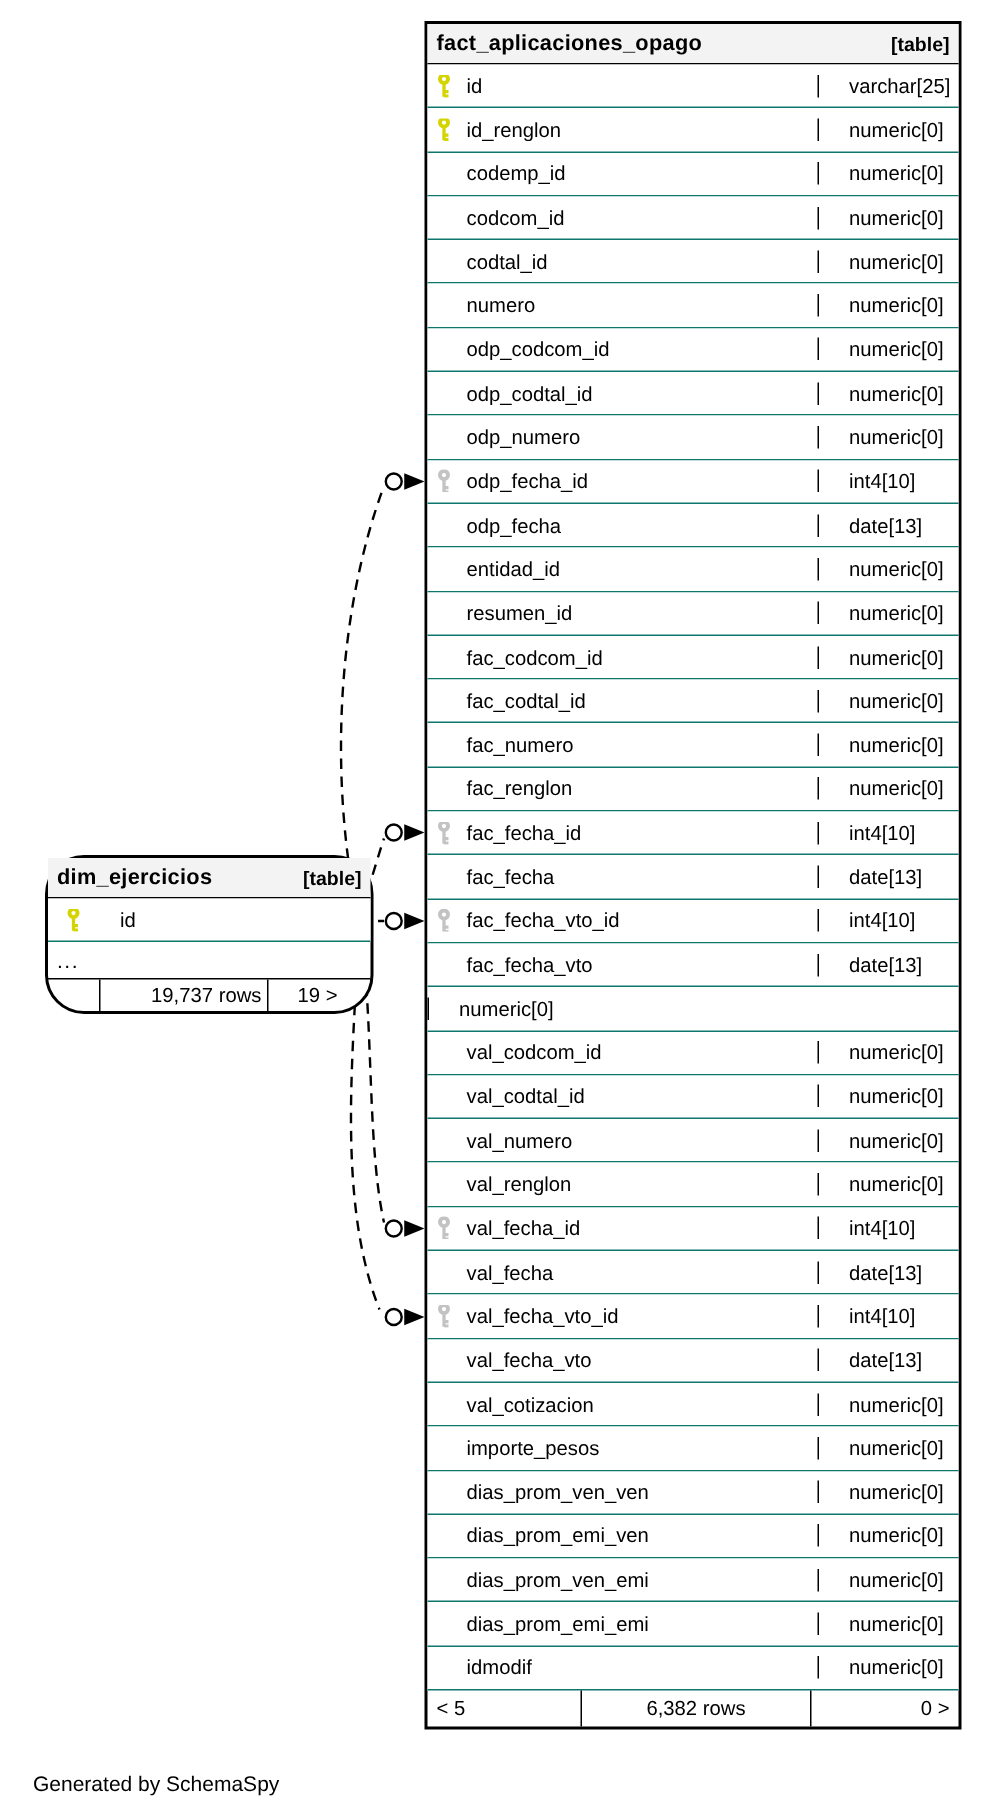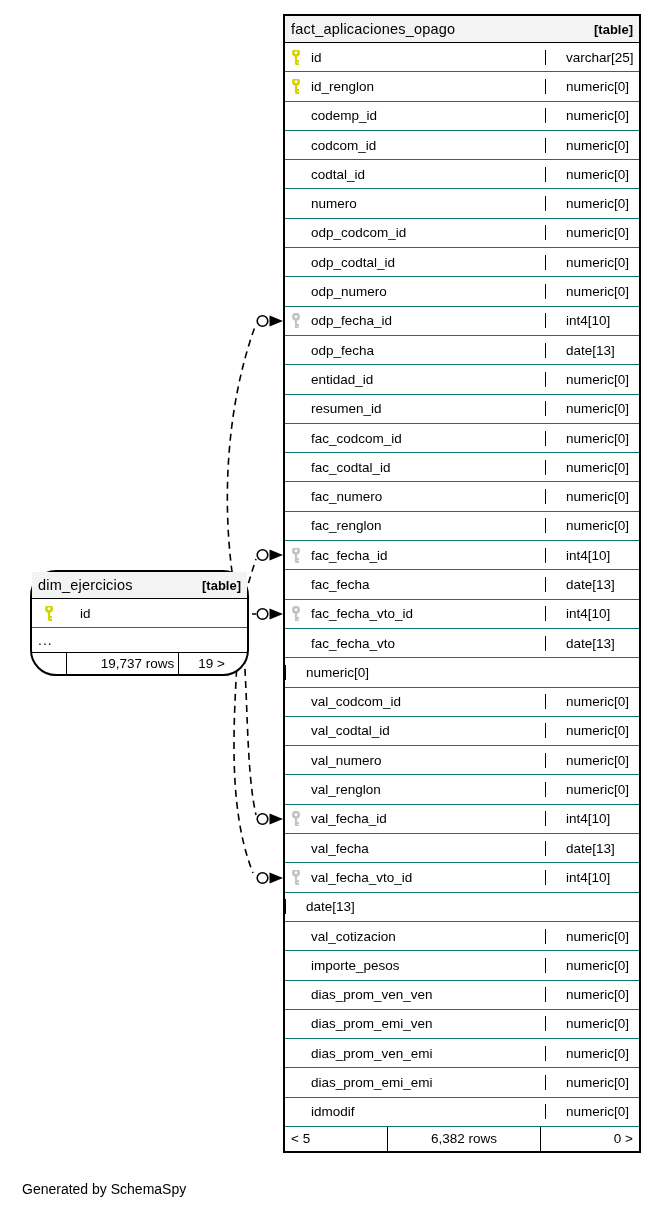--- a/index.html
+++ b/index.html
@@ -11,21 +11,21 @@
   }
   
   .db-table {
     position:absolute; border:2px solid #000; background:#fff;
   }
   .tbl-header {
     height:27px; background:var(--header-bg,#f3f3f3); border-bottom:1px solid #000;
     display:flex; align-items:center; justify-content:space-between;
     padding:0 6px 0 6px;
   }
-  .tbl-title { font-weight:normal; font-size:14.5px; letter-spacing:0.2px; }
+  .tbl-title { font-weight:bold; font-size:14.5px; letter-spacing:0.2px; }
   .tbl-tag { font-size:13px; font-weight:bold; }
   .col-row {
     height:29.3px; border-bottom:1px solid #0f766e; display:flex; align-items:center;
     font-size:13.5px; background:#fff;
   }
   .col-name-cell {
     flex:1 1 auto; position:relative; display:flex; align-items:center;
     padding-left:26px; overflow:hidden; white-space:nowrap;
   }
   .key-icon {
@@ -377,20 +377,24 @@
       <span class="key-icon fk"><svg viewBox="0 0 10 17" width="10" height="17" xmlns="http://www.w3.org/2000/svg">
                 <circle cx="5" cy="4.2" r="2.7" fill="none" stroke="currentColor" stroke-width="2.6"></circle>
                 <path d="M5 7 L5 16 M5 12.6 L8 12.6 M5 15.6 L8 15.6" fill="none" stroke="currentColor" stroke-width="2.2"></path>
               </svg></span>
       <span>val_fecha_vto_id</span>
     </div>
     <div class="col-type">int4[10]</div>
   </div>
 
   <div class="col-row">
+    <div class="col-name-cell">
+
+      <span>val_fecha_vto</span>
+    </div>
     <div class="col-type">date[13]</div>
   </div>
 
   <div class="col-row">
     <div class="col-name-cell">
 
       <span>val_cotizacion</span>
     </div>
     <div class="col-type">numeric[0]</div>
   </div>

